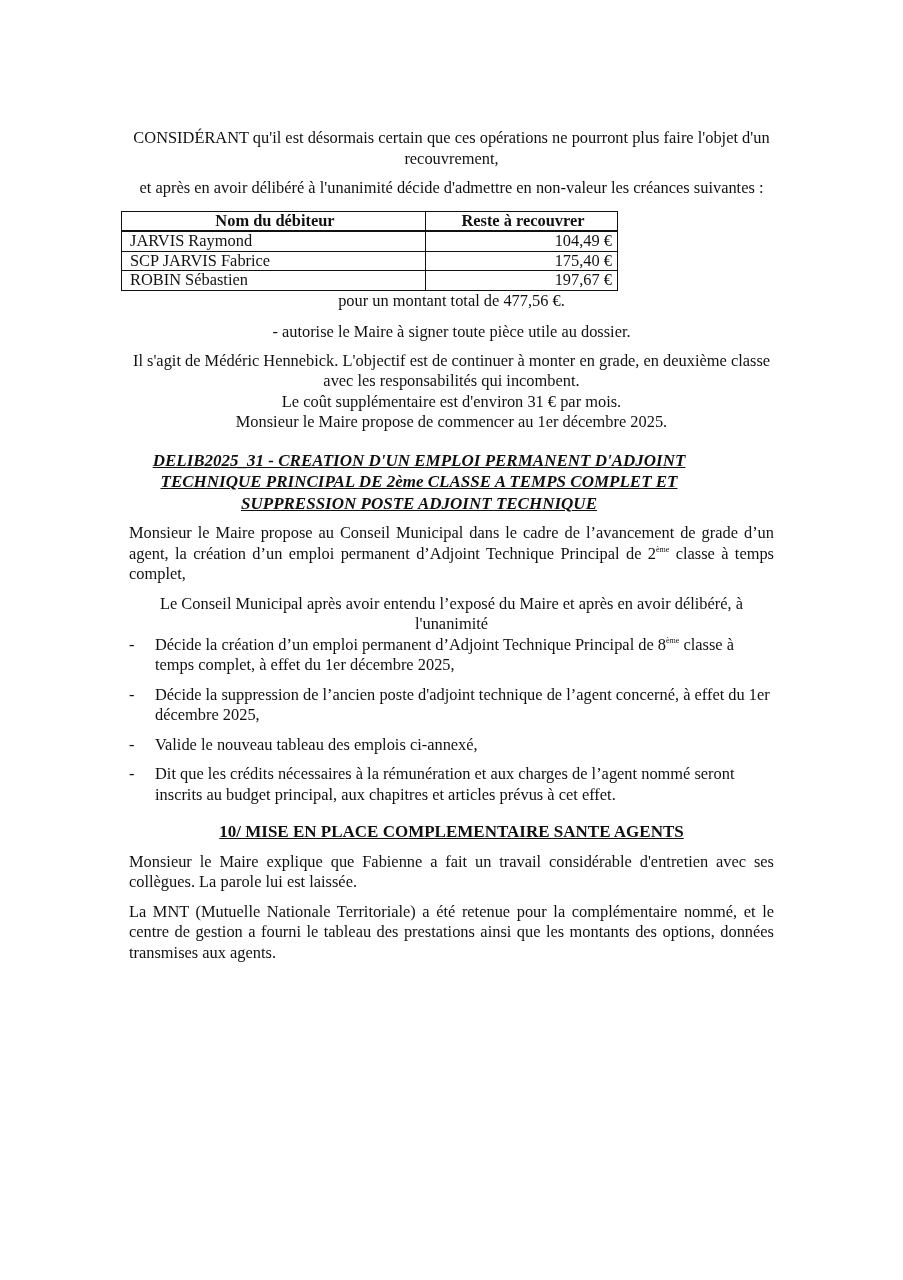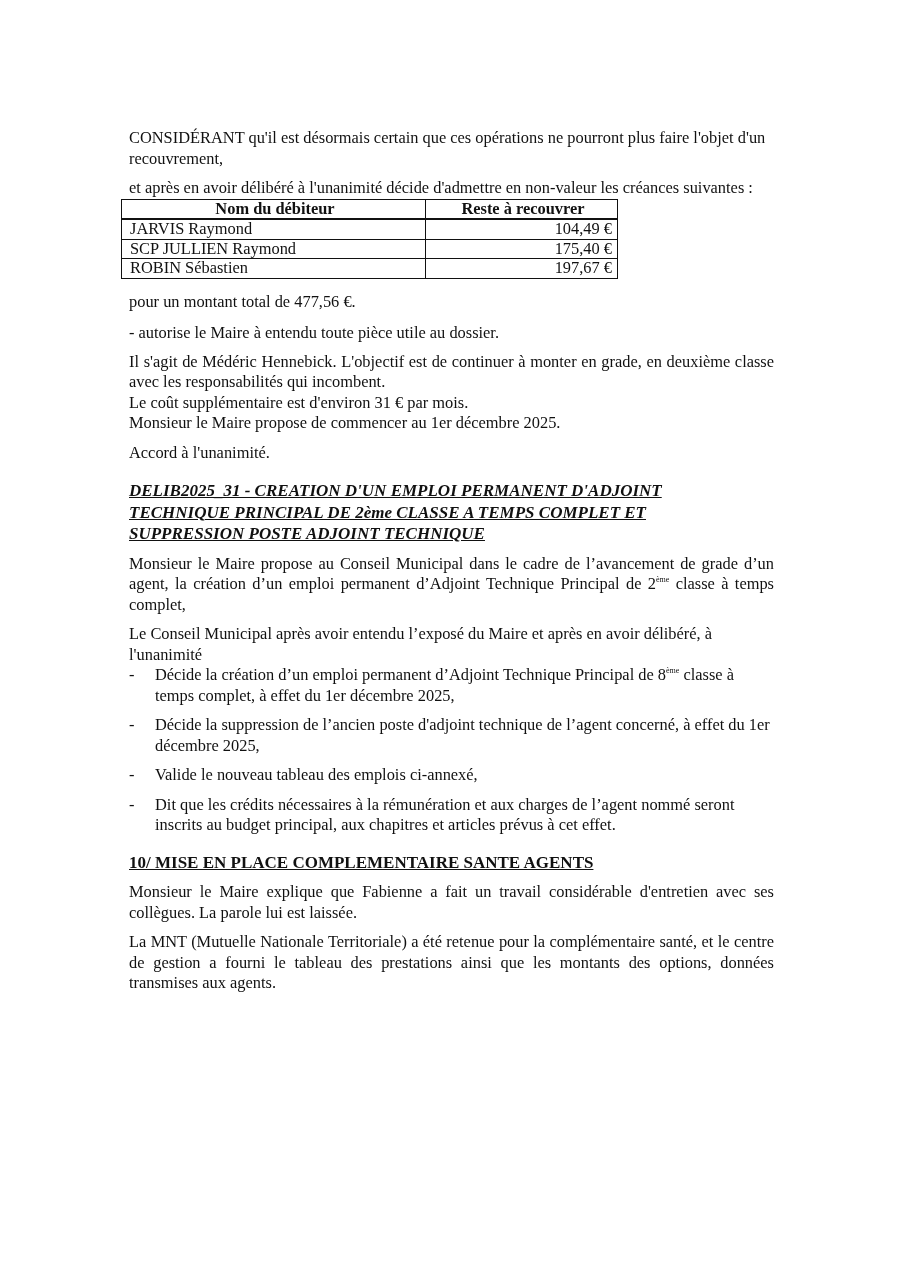--- a/index.html
+++ b/index.html
@@ -2,25 +2,25 @@
 <html><head>
 <meta charset="utf-8">
 <style>
   html, body { margin: 0; padding: 0; background: #ffffff; }
   body {
     width: 903px; height: 1280px; position: relative; overflow: hidden;
     font-family: "Liberation Serif", serif; color: #111111;
     font-size: 16.4px; line-height: 20.5px;
   }
   .page { position: absolute; left: 129px; top: 128px; width: 645px; }
-  p { margin: 0; }
+  p { margin: 0; text-align: center; }
   .gap { margin-top: 9px; }
   .justify { text-align: justify; }
   table.debts {
-    border-collapse: collapse; width: 497px; margin-left: -8px; margin-top: 0;
+    border-collapse: collapse; width: 497px; margin-left: -8px; margin-top: 12px;
     font-size: 16.4px; line-height: 18.5px;
   }
   table.debts th, table.debts td {
     border: 1.4px solid #111; padding: 0 5px 0 8px;
   }
   table.debts th { font-weight: bold; text-align: center; border-bottom: 2.5px solid #111; }
   table.debts th.c2, table.debts td.c2 { width: 178px; }
   table.debts td.c2 { text-align: right; }
   .h-sec { font-weight: bold; text-decoration: underline; font-size: 17px; }
   .h-delib { font-weight: bold; font-style: italic; text-decoration: underline; font-size: 17px; line-height: 21.5px; }
@@ -44,39 +44,38 @@
         <th>Nom du débiteur</th>
         <th class="c2">Reste à recouvrer</th>
       </tr>
     </thead>
     <tbody>
       <tr>
         <td>JARVIS Raymond</td>
         <td class="c2">104,49 €</td>
       </tr>
       <tr>
-        <td>SCP JULLIEN Raymond</td>
+        <td>SCP JARVIS Fabrice</td>
         <td class="c2">175,40 €</td>
       </tr>
       <tr>
         <td>ROBIN Sébastien</td>
         <td class="c2">197,67 €</td>
       </tr>
     </tbody>
   </table>
 
-  <p style="margin-top:13px">pour un montant total de 477,56 €.</p>
-  <p style="margin-top:11px">- autorise le Maire à entendu toute pièce utile au dossier.</p>
+  <p style="">pour un montant total de 477,56 €.</p>
+  <p style="margin-top:11px">- autorise le Maire à signer toute pièce utile au dossier.</p>
 
   <div class="justify" style="margin-top:8px">
     <p>Il s'agit de Médéric Hennebick. L'objectif est de continuer à monter en grade, en deuxième classe avec les responsabilités qui incombent.</p>
     <p>Le coût supplémentaire est d'environ 31 € par mois.</p>
     <p>Monsieur le Maire propose de commencer au 1er décembre 2025.</p>
   </div>
-  <p class="gap">Accord à l'unanimité.</p>
 
   <p class="h-delib" style="margin-top:17px;width:580px">DELIB2025_31 - CREATION D'UN EMPLOI PERMANENT D'ADJOINT TECHNIQUE PRINCIPAL DE 2ème CLASSE A TEMPS COMPLET ET SUPPRESSION POSTE ADJOINT TECHNIQUE</p>
 
   <p class="justify" style="margin-top:9px"><span>Monsieur le Maire propose au Conseil Municipal dans le cadre de l’avancement de grade d’un agent, la création d’un emploi permanent d’Adjoint Technique Principal de 2</span><sup class="small">ème</sup><span> classe à temps complet,</span></p>
 
   <p class="gap">Le Conseil Municipal après avoir entendu l’exposé du Maire et après en avoir délibéré, à l'unanimité</p>
 
   <ul class="dash">
     <li>
       <span class="bullet">-</span>
@@ -91,15 +90,15 @@
       <span>Valide le nouveau tableau des emplois ci-annexé,</span>
     </li>
     <li>
       <span class="bullet">-</span>
       <span>Dit que les crédits nécessaires à la rémunération et aux charges de l’agent nommé seront inscrits au budget principal, aux chapitres et articles prévus à cet effet.</span>
     </li>
   </ul>
 
   <p class="h-sec" style="margin-top:17px">10/ MISE EN PLACE COMPLEMENTAIRE SANTE AGENTS</p>
   <p class="justify" style="margin-top:9px">Monsieur le Maire explique que Fabienne a fait un travail considérable d'entretien avec ses collègues. La parole lui est laissée.</p>
-  <p class="justify gap">La MNT (Mutuelle Nationale Territoriale) a été retenue pour la complémentaire santé, et le centre de gestion a fourni le tableau des prestations ainsi que les montants des options, données transmises aux agents.</p>
+  <p class="justify gap">La MNT (Mutuelle Nationale Territoriale) a été retenue pour la complémentaire nommé, et le centre de gestion a fourni le tableau des prestations ainsi que les montants des options, données transmises aux agents.</p>
 
 </div>
 
 </body></html>

